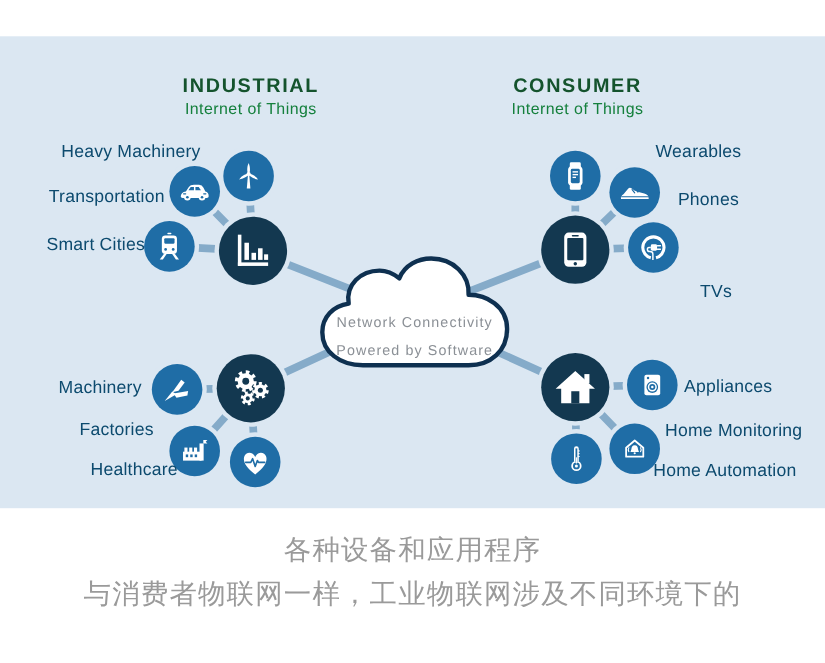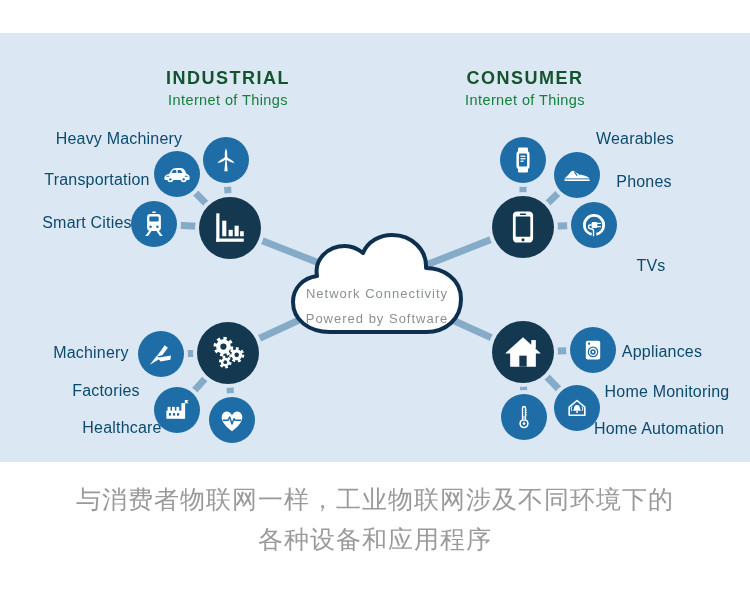--- a/index.html
+++ b/index.html
@@ -298,17 +298,17 @@
   <span class="lbl" style="left:122px;top:428px;">Healthcare</span>
 
   <span class="lbl" style="left:635px;top:139px;">Wearables</span>
   <span class="lbl" style="left:644px;top:182px;">Phones</span>
   <span class="lbl" style="left:651px;top:222px;margin-top:44px;">TVs</span>
   <span class="lbl" style="left:662px;top:352px;">Appliances</span>
   <span class="lbl" style="left:667px;top:392px;">Home Monitoring</span>
   <span class="lbl" style="left:659px;top:429px;">Home Automation</span>
 
   <div class="caption">
+    <div>各种设备和应用程序</div>
     <div>与消费者物联网一样，工业物联网涉及不同环境下的</div>
-    <div>各种设备和应用程序</div>
   </div>
 
 </div>
 
 </body></html>

